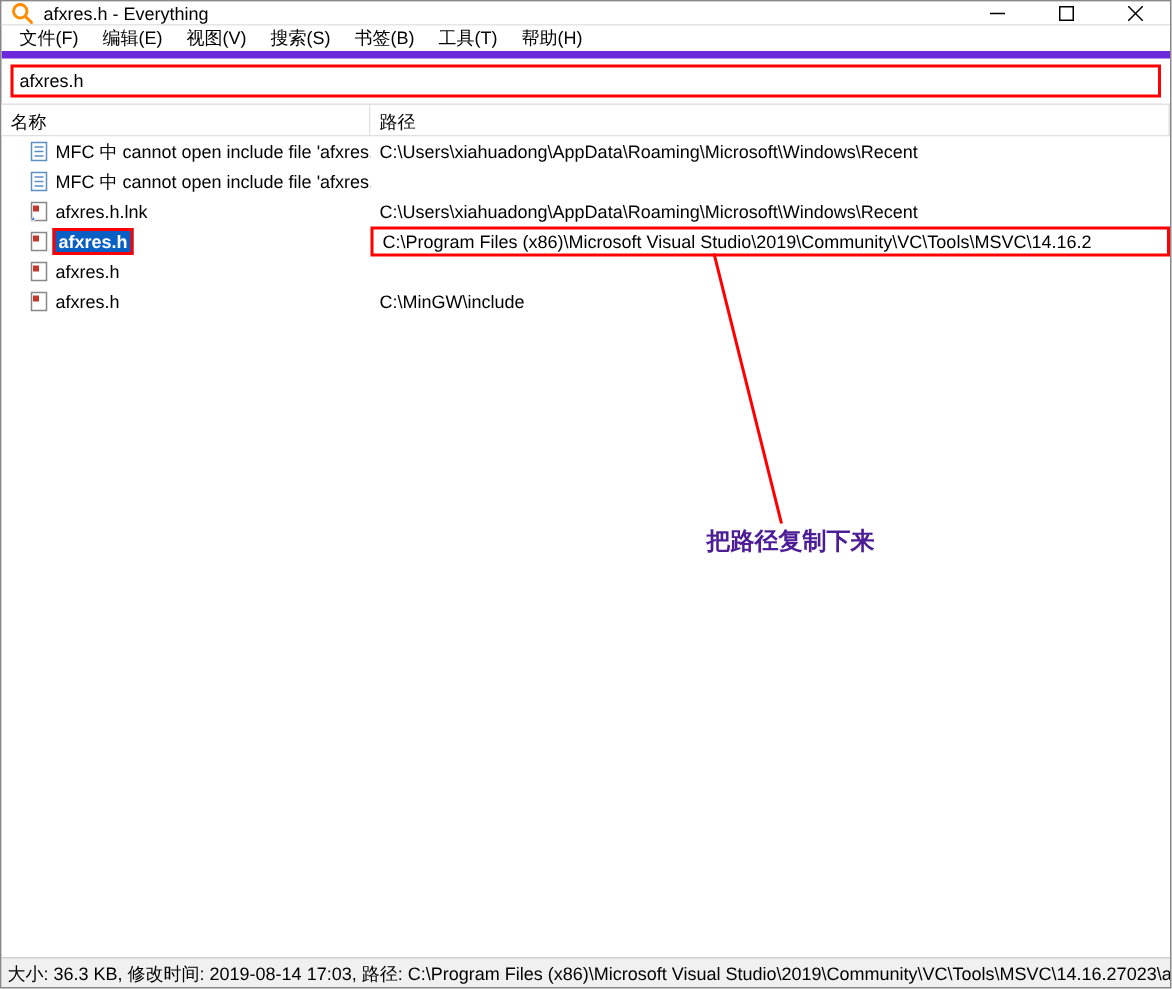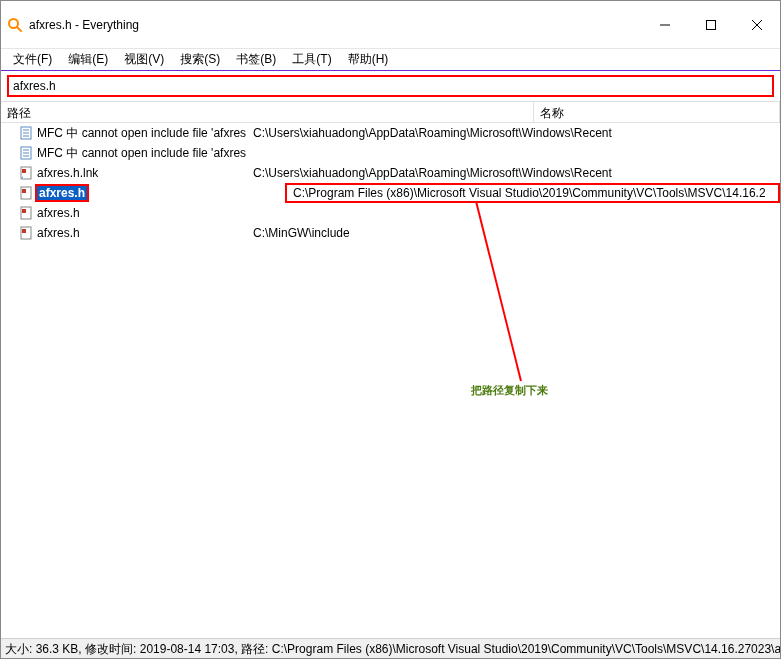--- a/index.html
+++ b/index.html
@@ -1,41 +1,41 @@
 <!DOCTYPE html>
 <html><head>
 <meta charset="utf-8">
 <style>
 * { margin: 0; padding: 0; box-sizing: border-box; }
 body { font-family: "Microsoft YaHei", "Segoe UI", Tahoma, sans-serif; font-size: 12px; background: #fff; width: 781px; height: 659px; overflow: hidden; position: relative; border: 1px solid #888; }
-.titlebar { height: 48px; display: flex; align-items: center; padding-left: 6px; background: #fff; border-bottom: 1px solid #e5e5e5; }
+.titlebar { height: 16px; display: flex; align-items: center; padding-left: 6px; background: #fff; border-bottom: 1px solid #e5e5e5; }
 .titlebar .app-icon { width: 16px; height: 16px; margin-right: 6px; }
 .titlebar .title { flex: 1; font-size: 12px; }
 .win-controls { display: flex; }
 .win-controls div { width: 46px; height: 30px; display: flex; align-items: center; justify-content: center; font-family: "Segoe MDL2 Assets", sans-serif; font-size: 10px; }
-.menubar { height: 22px; display: flex; align-items: center; padding: 0 4px; border-bottom: 1px solid #6d28d9; }
+.menubar { height: 22px; display: flex; align-items: center; padding: 0 4px; border-bottom: 5px solid #6d28d9; }
 .menubar .item { padding: 2px 8px; font-size: 12px; }
 .searchrow { padding: 4px 6px; }
 .searchrow input { width: 100%; height: 22px; padding: 2px 4px; border: 2px solid #f00; font-size: 12px; font-family: inherit; outline: none; }
 .headers { height: 22px; display: flex; background: #fff; border-bottom: 1px solid #e0e0e0; border-top: 1px solid #e0e0e0; }
 .headers .col { padding: 3px 6px; border-right: 1px solid #e0e0e0; font-size: 12px; background: #fff; }
 .col-name { width: 246px; }
 .col-path { flex: 1; }
 .results { height: 545px; overflow: hidden; position: relative; background: #fff; }
 .row { display: flex; height: 20px; align-items: center; }
 .row .cell-name { width: 246px; display: flex; align-items: center; padding-left: 18px; white-space: nowrap; overflow: hidden; position: relative; }
 .row .cell-path { flex: 1; padding-left: 6px; white-space: nowrap; overflow: hidden; }
 .file-icon { width: 14px; height: 14px; margin-right: 4px; flex-shrink: 0; }
 .row.selected .cell-name { background: transparent; }
 .row.selected .name-text { background: #0a5fc4; color: #fff; border: 2px solid #f00; padding: 0 2px; margin-left: -2px; font-weight: bold; }
-.row.selected .cell-path { color: #000; margin-left: 38px; }
+.row.selected .cell-path { color: #000; }
 .row.redpath .cell-path { border: 2px solid #f00; height: 20px; display: flex; align-items: center; }
 .bold { font-weight: normal; }
 .statusbar { position: absolute; bottom: 0; left: 0; right: 0; height: 20px; line-height: 20px; padding: 0 4px; border-top: 1px solid #d0d0d0; background: #f0f0f0; font-size: 12px; white-space: nowrap; overflow: hidden; }
-.annotation-text { position: absolute; color: #4d7c0f; font-weight: bold; font-size: 11px; }
+.annotation-text { position: absolute; color: #4c1d95; font-weight: bold; font-size: 16px; }
 .annotation-line { position: absolute; stroke: #f00; stroke-width: 2; }
 .name-text { white-space: nowrap; }
 </style>
 </head>
 <body>
 
 <div class="titlebar">
   <span class="app-icon">
     <svg viewBox="0 0 16 16" width="16" height="16">
       <circle cx="6.5" cy="6.5" r="4.5" fill="none" stroke="#ff8c00" stroke-width="2"></circle>
@@ -71,22 +71,22 @@
   <span class="item">书签(B)</span>
   <span class="item">工具(T)</span>
   <span class="item">帮助(H)</span>
 </div>
 
 <div class="searchrow">
   <input type="text" value="afxres.h" style="">
 </div>
 
 <div class="headers">
+  <div class="col col-name">名称</div>
   <div class="col col-path">路径</div>
-  <div class="col col-name">名称</div>
 </div>
 
 <div class="results" id="results">
 
   <div class="row">
       <div class="cell-name">
         <span class="file-icon"><svg width="14" height="14">
             <rect x="2" y="1" width="10" height="12" fill="#fff" stroke="#5b8ec4" stroke-width="1"></rect>
             <line x1="4" y1="4" x2="10" y2="4" stroke="#5b8ec4"></line>
             <line x1="4" y1="7" x2="10" y2="7" stroke="#5b8ec4"></line>

